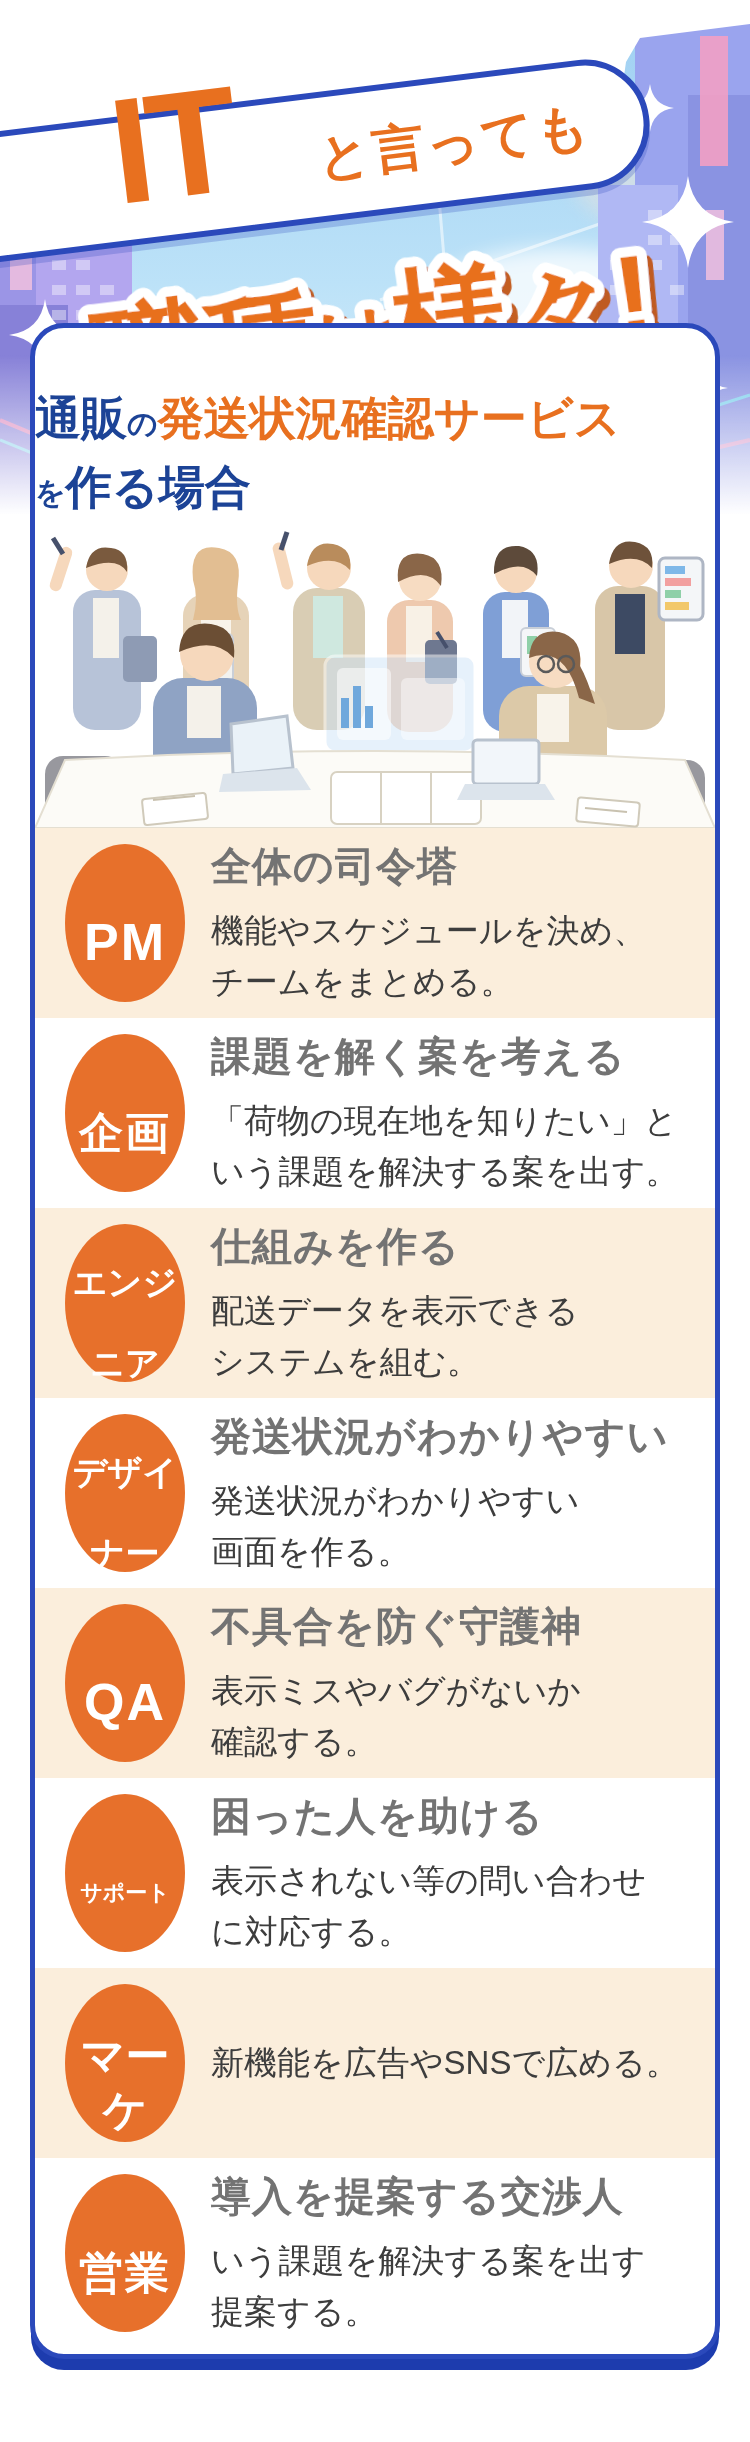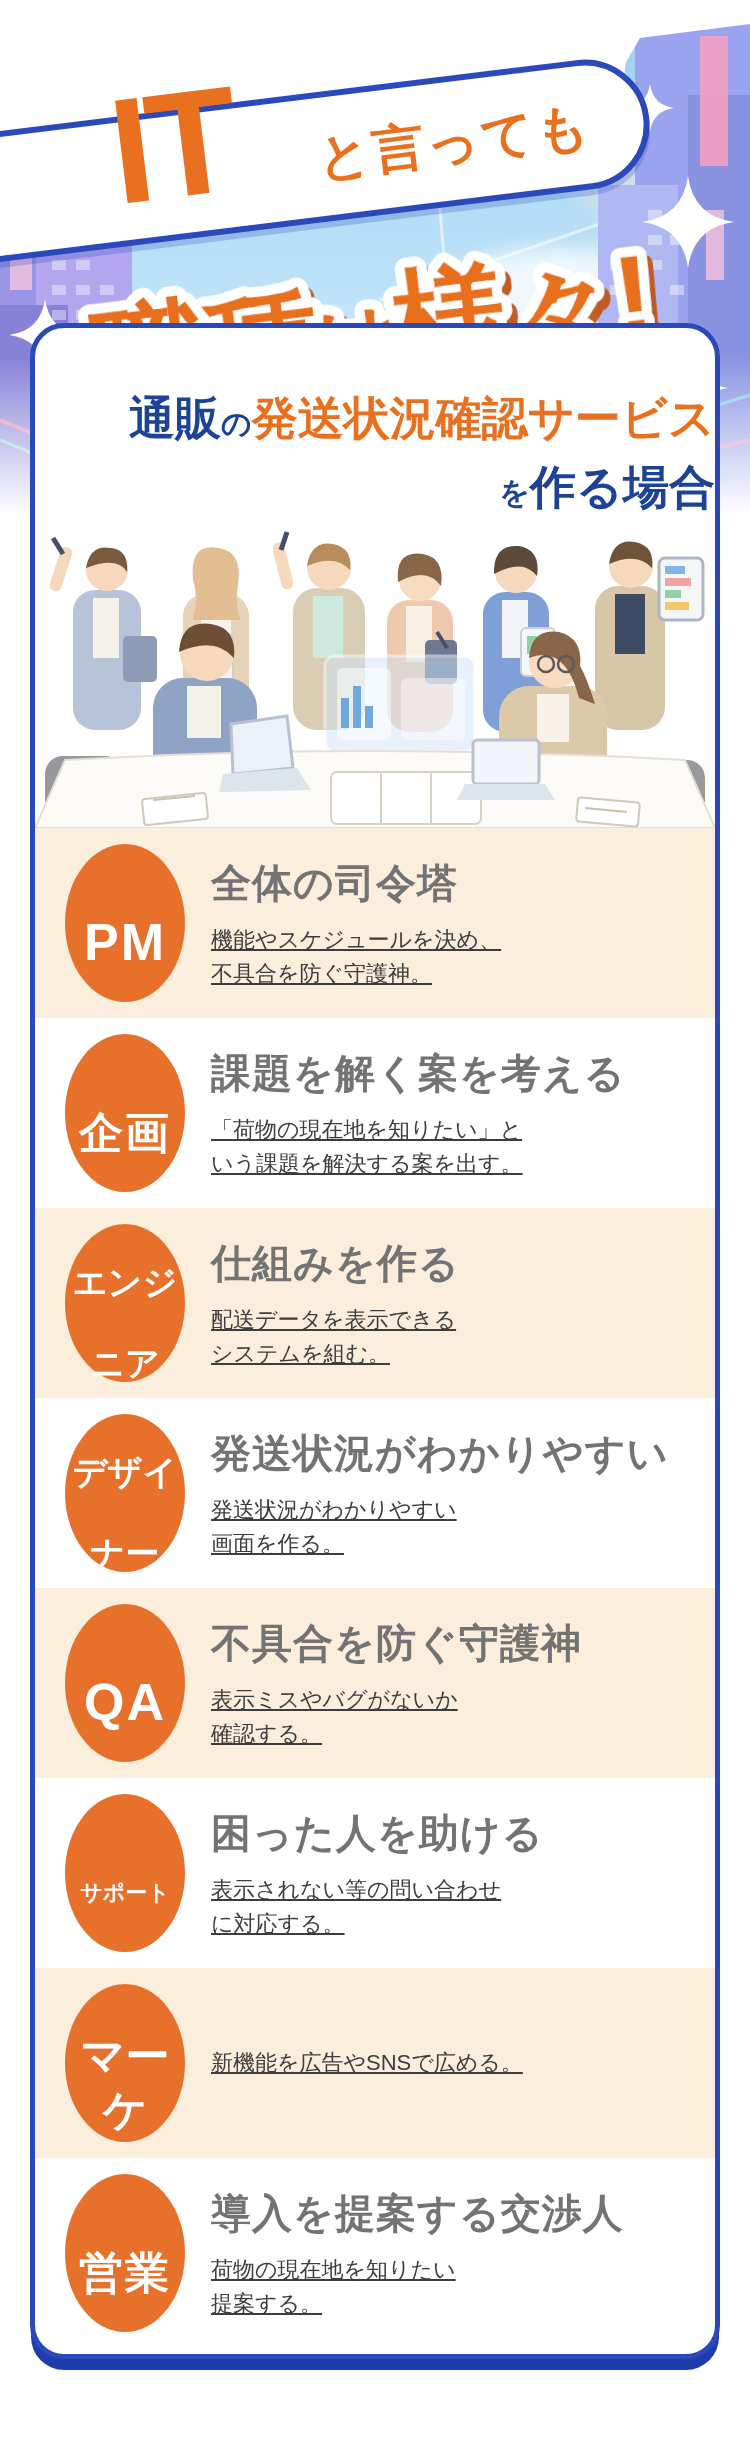--- a/index.html
+++ b/index.html
@@ -15,42 +15,42 @@
         color:#E8701F;letter-spacing:-6px;line-height:1;}
   .band .tagline{position:absolute;left:452px;top:26px;font-size:52px;font-weight:900;
         color:#E8701F;letter-spacing:2px;white-space:nowrap;}
   
   .headline-wrap{position:absolute;left:46px;top:196px;width:650px;height:256px;
         transform:rotate(-7deg);z-index:2;}
   
   .card{position:absolute;left:30px;top:323px;width:690px;height:2036px;z-index:4;
         background:#fff;border:5px solid #2B49BB;border-radius:34px;
         box-shadow:0 12px 0 -1px #1D3CAE;overflow:hidden;box-sizing:border-box;}
-  .card-title{margin-top:56px;text-align:right;font-weight:800;line-height:1.5;}
+  .card-title{margin-top:56px;text-align:left;font-weight:800;line-height:1.5;}
   .card-title .navy{color:#1C4396;font-size:46px;}
   .card-title .particle{color:#1C4396;font-size:30px;}
   .card-title .orange{color:#E8701F;font-size:46px;}
   .illu{display:block;margin:6px auto 0;}
   
   .roles{margin-top:0;}
   .role-row{height:190px;display:flex;align-items:center;padding:0 24px 0 30px;box-sizing:border-box;}
   .role-row:nth-child(odd){background:#FBEEDC;}
   .badge{flex:0 0 120px;height:158px;background:#E7702B;border-radius:50%;
          display:flex;flex-direction:column;align-items:center;justify-content:center;
          color:#fff;font-weight:800;text-align:center;}
   .badge span{display:block;line-height:1.22;margin-top:40px;}
   .badge span:empty{display:none;}
   .b-latin{font-size:52px;letter-spacing:2px;}
   .b-k2{font-size:44px;letter-spacing:2px;}
   .b-two{font-size:34px;}
   .b-s4{font-size:22px;}
   .b-s3{font-size:44px;}
   .role-text{margin-left:26px;}
   .role-text h3{margin:0 0 12px;font-size:40px;font-weight:800;color:#737373;letter-spacing:1px;}
-  .role-text p{margin:0;font-size:22px;color:#3D3D3D;line-height:1.52;text-decoration:underline;}
+  .role-text p{margin:0;font-size:33px;color:#3D3D3D;line-height:1.52;}
   .role-text p span{display:block;}
 </style>
 </head>
 <body>
 
 <div class="page">
 
   <svg class="hero" width="750" height="515" viewBox="0 0 750 515">
     <defs>
       <linearGradient id="sky" x1="0" y1="0" x2="0" y2="1">
@@ -265,21 +265,21 @@
     <div class="roles">
 
       <div class="role-row">
         <div class="badge b-latin">
             <span>PM</span>
           </div>
         <div class="role-text">
           <h3>全体の司令塔</h3>
           <p>
               <span>機能やスケジュールを決め、</span>
-              <span>不具合を防ぐ守護神。</span>
+              <span>チームをまとめる。</span>
             </p>
         </div>
       </div>
 
       <div class="role-row">
         <div class="badge b-k2">
             <span>企画</span>
           </div>
         <div class="role-text">
           <h3>課題を解く案を考える</h3>
@@ -356,21 +356,21 @@
         </div>
       </div>
 
       <div class="role-row">
         <div class="badge b-k2">
             <span>営業</span>
           </div>
         <div class="role-text">
           <h3>導入を提案する交渉人</h3>
           <p>
-              <span>荷物の現在地を知りたい</span>
+              <span>いう課題を解決する案を出す</span>
               <span>提案する。</span>
             </p>
         </div>
       </div>
 
     </div>
   </div>
 </div>
 
 </body></html>

